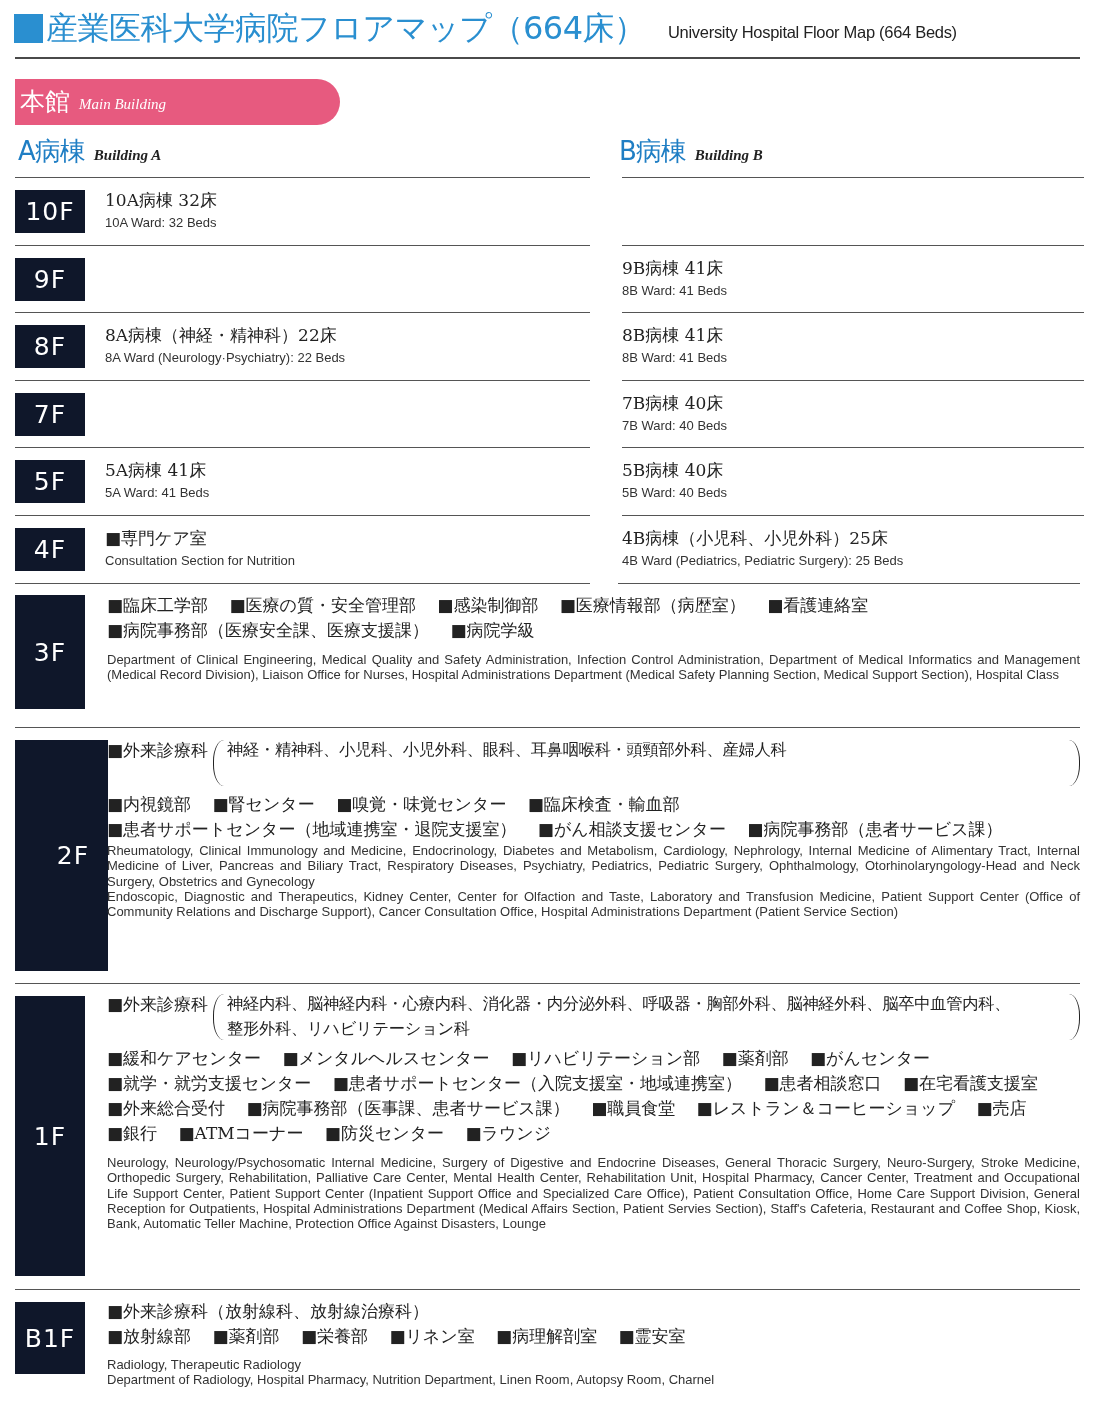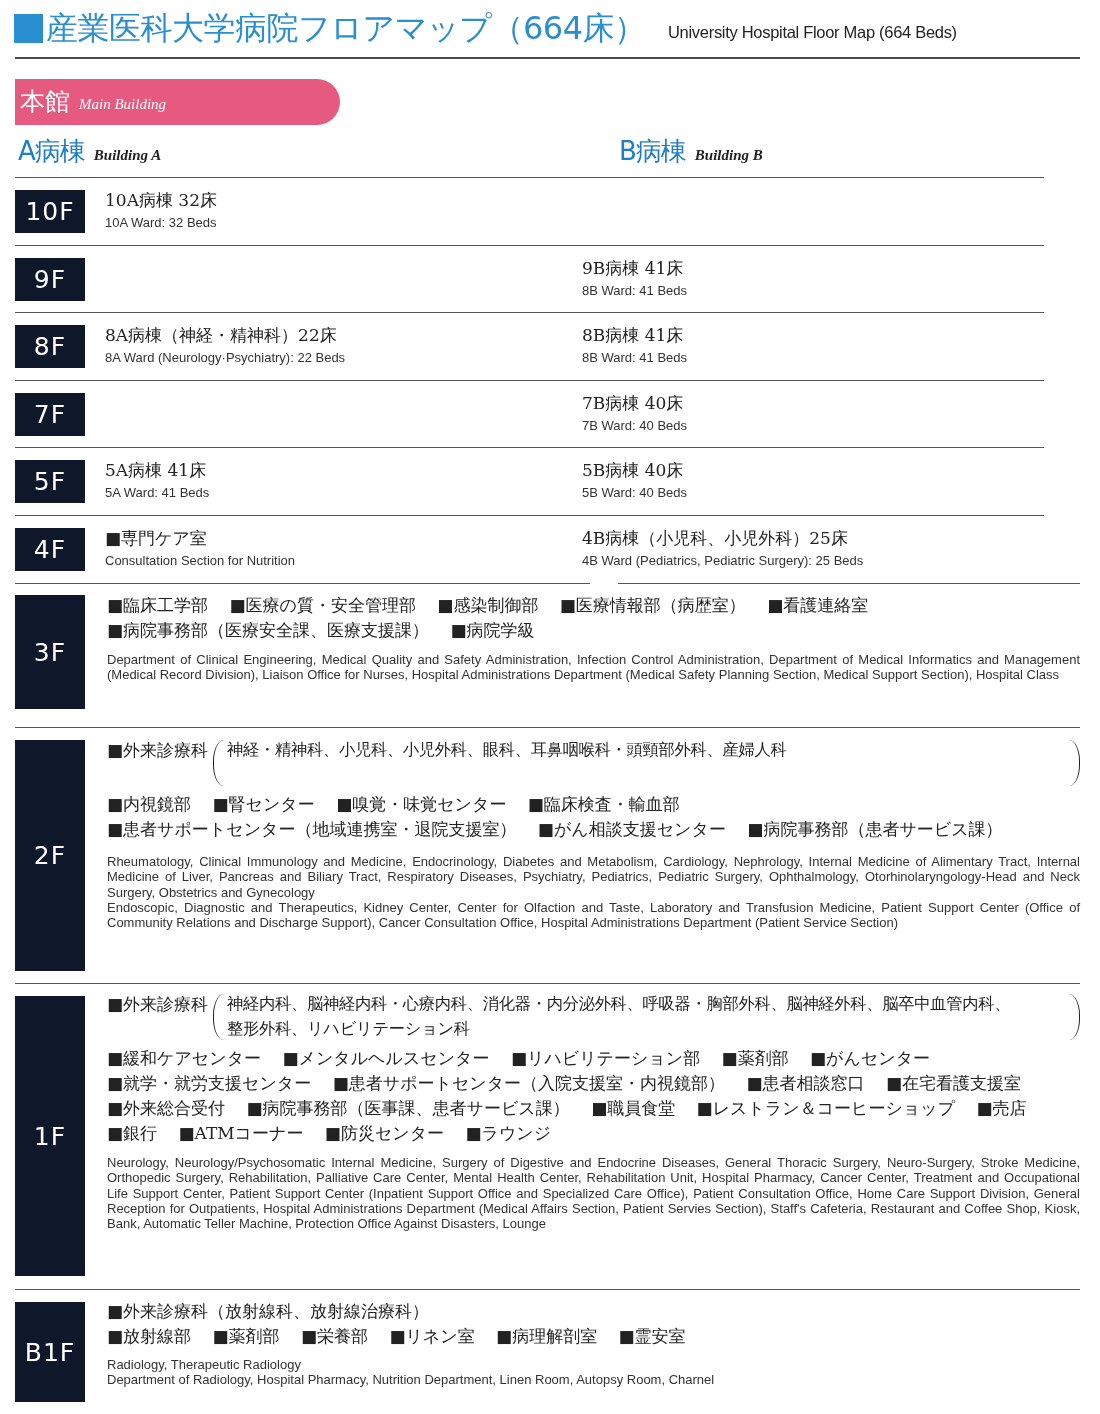--- a/index.html
+++ b/index.html
@@ -17,21 +17,21 @@
   .banner-en { color:#fff; font-family:"Liberation Serif", serif; font-style:italic; font-size:15px; margin-left:9px; margin-top:4px; }
 
   
   .wing { position:absolute; top:134px; display:flex; align-items:baseline; white-space:nowrap; }
   .wing-jp { font-family:"DejaVu Sans", sans-serif; font-size:26px; color:#1f7ec4; letter-spacing:-1px; }
   .wing-en { font-family:"Liberation Serif", serif; font-style:italic; font-weight:bold; font-size:15px; color:#222; margin-left:9px; }
 
   
   .row { position:absolute; height:67px; border-top:1.5px solid #555; }
   .row-a { left:15px; width:575px; }
-  .row-b { left:582px; width:462px; }
+  .row-b { left:622px; width:462px; }
   .row-end { position:absolute; top:583px; height:0; border-top:1.5px solid #555; }
   .badge { position:absolute; left:0; width:70px; background:#0f172a; color:#fff; display:flex; align-items:center; justify-content:center; font-family:"DejaVu Sans", sans-serif; font-size:25px; letter-spacing:1px; }
   .row .badge { top:12px; height:43px; }
   .ward-jp { position:absolute; top:11px; font-family:"DejaVu Serif", "Liberation Serif", serif; font-size:17px; line-height:22px; white-space:nowrap; color:#222; }
   .ward-en { position:absolute; top:37px; font-size:13px; line-height:16px; white-space:nowrap; color:#333; }
   .row-a .ward-jp, .row-a .ward-en { left:90px; }
   .row-b .ward-jp, .row-b .ward-en { left:0; }
 
   
   .sec { position:absolute; left:15px; width:1065px; }
@@ -141,42 +141,42 @@
       <span class="item">■病院事務部（医療安全課、医療支援課）</span>
       <span class="item">■病院学級</span>
     </div>
     <div class="en-block" style="margin-top:9px;">
       <p>Department of Clinical Engineering, Medical Quality and Safety Administration, Infection Control Administration, Department of Medical Informatics and Management (Medical Record Division), Liaison Office for Nurses, Hospital Administrations Department (Medical Safety Planning Section, Medical Support Section), Hospital Class</p>
     </div>
   </div>
 </div>
 
 <div class="sec bordered" style="top:727px; height:255px;">
-  <div class="badge" style="height:231px;">2F</div>
+  <div class="badge" style="height:231px;padding-left:23px;">2F</div>
   <div class="content" style="top:10px;">
     <div class="op">
       <span class="op-label">■外来診療科</span>
       <span class="brk-open"></span>
       <div class="op-lines">
         <div class="jp-line">神経・精神科、小児科、小児外科、眼科、耳鼻咽喉科・頭頸部外科、産婦人科</div>
       </div>
       <span class="brk-close"></span>
     </div>
     <div class="jp-line">
       <span class="item">■内視鏡部</span>
       <span class="item">■腎センター</span>
       <span class="item">■嗅覚・味覚センター</span>
       <span class="item">■臨床検査・輸血部</span>
     </div>
     <div class="jp-line">
       <span class="item">■患者サポートセンター（地域連携室・退院支援室）</span>
       <span class="item">■がん相談支援センター</span>
       <span class="item">■病院事務部（患者サービス課）</span>
     </div>
-    <div class="en-block" style="margin-top:12px;">
+    <div class="en-block" style="margin-top:1px;">
       <p>Rheumatology, Clinical Immunology and Medicine, Endocrinology, Diabetes and Metabolism, Cardiology, Nephrology, Internal Medicine of Alimentary Tract, Internal Medicine of Liver, Pancreas and Biliary Tract, Respiratory Diseases, Psychiatry, Pediatrics, Pediatric Surgery, Ophthalmology, Otorhinolaryngology-Head and Neck Surgery, Obstetrics and Gynecology</p>
       <p>Endoscopic, Diagnostic and Therapeutics, Kidney Center, Center for Olfaction and Taste, Laboratory and Transfusion Medicine, Patient Support Center (Office of Community Relations and Discharge Support), Cancer Consultation Office, Hospital Administrations Department (Patient Service Section)</p>
     </div>
   </div>
 </div>
 
 <div class="sec bordered" style="top:983px; height:305px;">
   <div class="badge" style="height:280px;">1F</div>
   <div class="content" style="top:8px;">
     <div class="op">
@@ -190,21 +190,21 @@
     </div>
     <div class="jp-line">
       <span class="item">■緩和ケアセンター</span>
       <span class="item">■メンタルヘルスセンター</span>
       <span class="item">■リハビリテーション部</span>
       <span class="item">■薬剤部</span>
       <span class="item">■がんセンター</span>
     </div>
     <div class="jp-line">
       <span class="item">■就学・就労支援センター</span>
-      <span class="item">■患者サポートセンター（入院支援室・内視鏡部）</span>
+      <span class="item">■患者サポートセンター（入院支援室・地域連携室）</span>
       <span class="item">■患者相談窓口</span>
       <span class="item">■在宅看護支援室</span>
     </div>
     <div class="jp-line">
       <span class="item">■外来総合受付</span>
       <span class="item">■病院事務部（医事課、患者サービス課）</span>
       <span class="item">■職員食堂</span>
       <span class="item">■レストラン＆コーヒーショップ</span>
       <span class="item">■売店</span>
     </div>
@@ -214,21 +214,21 @@
       <span class="item">■防災センター</span>
       <span class="item">■ラウンジ</span>
     </div>
     <div class="en-block" style="margin-top:9px;">
       <p>Neurology, Neurology/Psychosomatic Internal Medicine, Surgery of Digestive and Endocrine Diseases, General Thoracic Surgery, Neuro-Surgery, Stroke Medicine, Orthopedic Surgery, Rehabilitation, Palliative Care Center, Mental Health Center, Rehabilitation Unit, Hospital Pharmacy, Cancer Center, Treatment and Occupational Life Support Center, Patient Support Center (Inpatient Support Office and Specialized Care Office), Patient Consultation Office, Home Care Support Division, General Reception for Outpatients, Hospital Administrations Department (Medical Affairs Section, Patient Servies Section), Staff's Cafeteria, Restaurant and Coffee Shop, Kiosk, Bank, Automatic Teller Machine, Protection Office Against Disasters, Lounge</p>
     </div>
   </div>
 </div>
 
 <div class="sec bordered" style="top:1289px; height:124px;">
-  <div class="badge" style="height:100px;">B1F</div>
+  <div class="badge" style="height:72px;">B1F</div>
   <div class="content" style="top:9px;">
     <div class="jp-line">
       <span class="item">■外来診療科（放射線科、放射線治療科）</span>
     </div>
     <div class="jp-line">
       <span class="item">■放射線部</span>
       <span class="item">■薬剤部</span>
       <span class="item">■栄養部</span>
       <span class="item">■リネン室</span>
       <span class="item">■病理解剖室</span>

